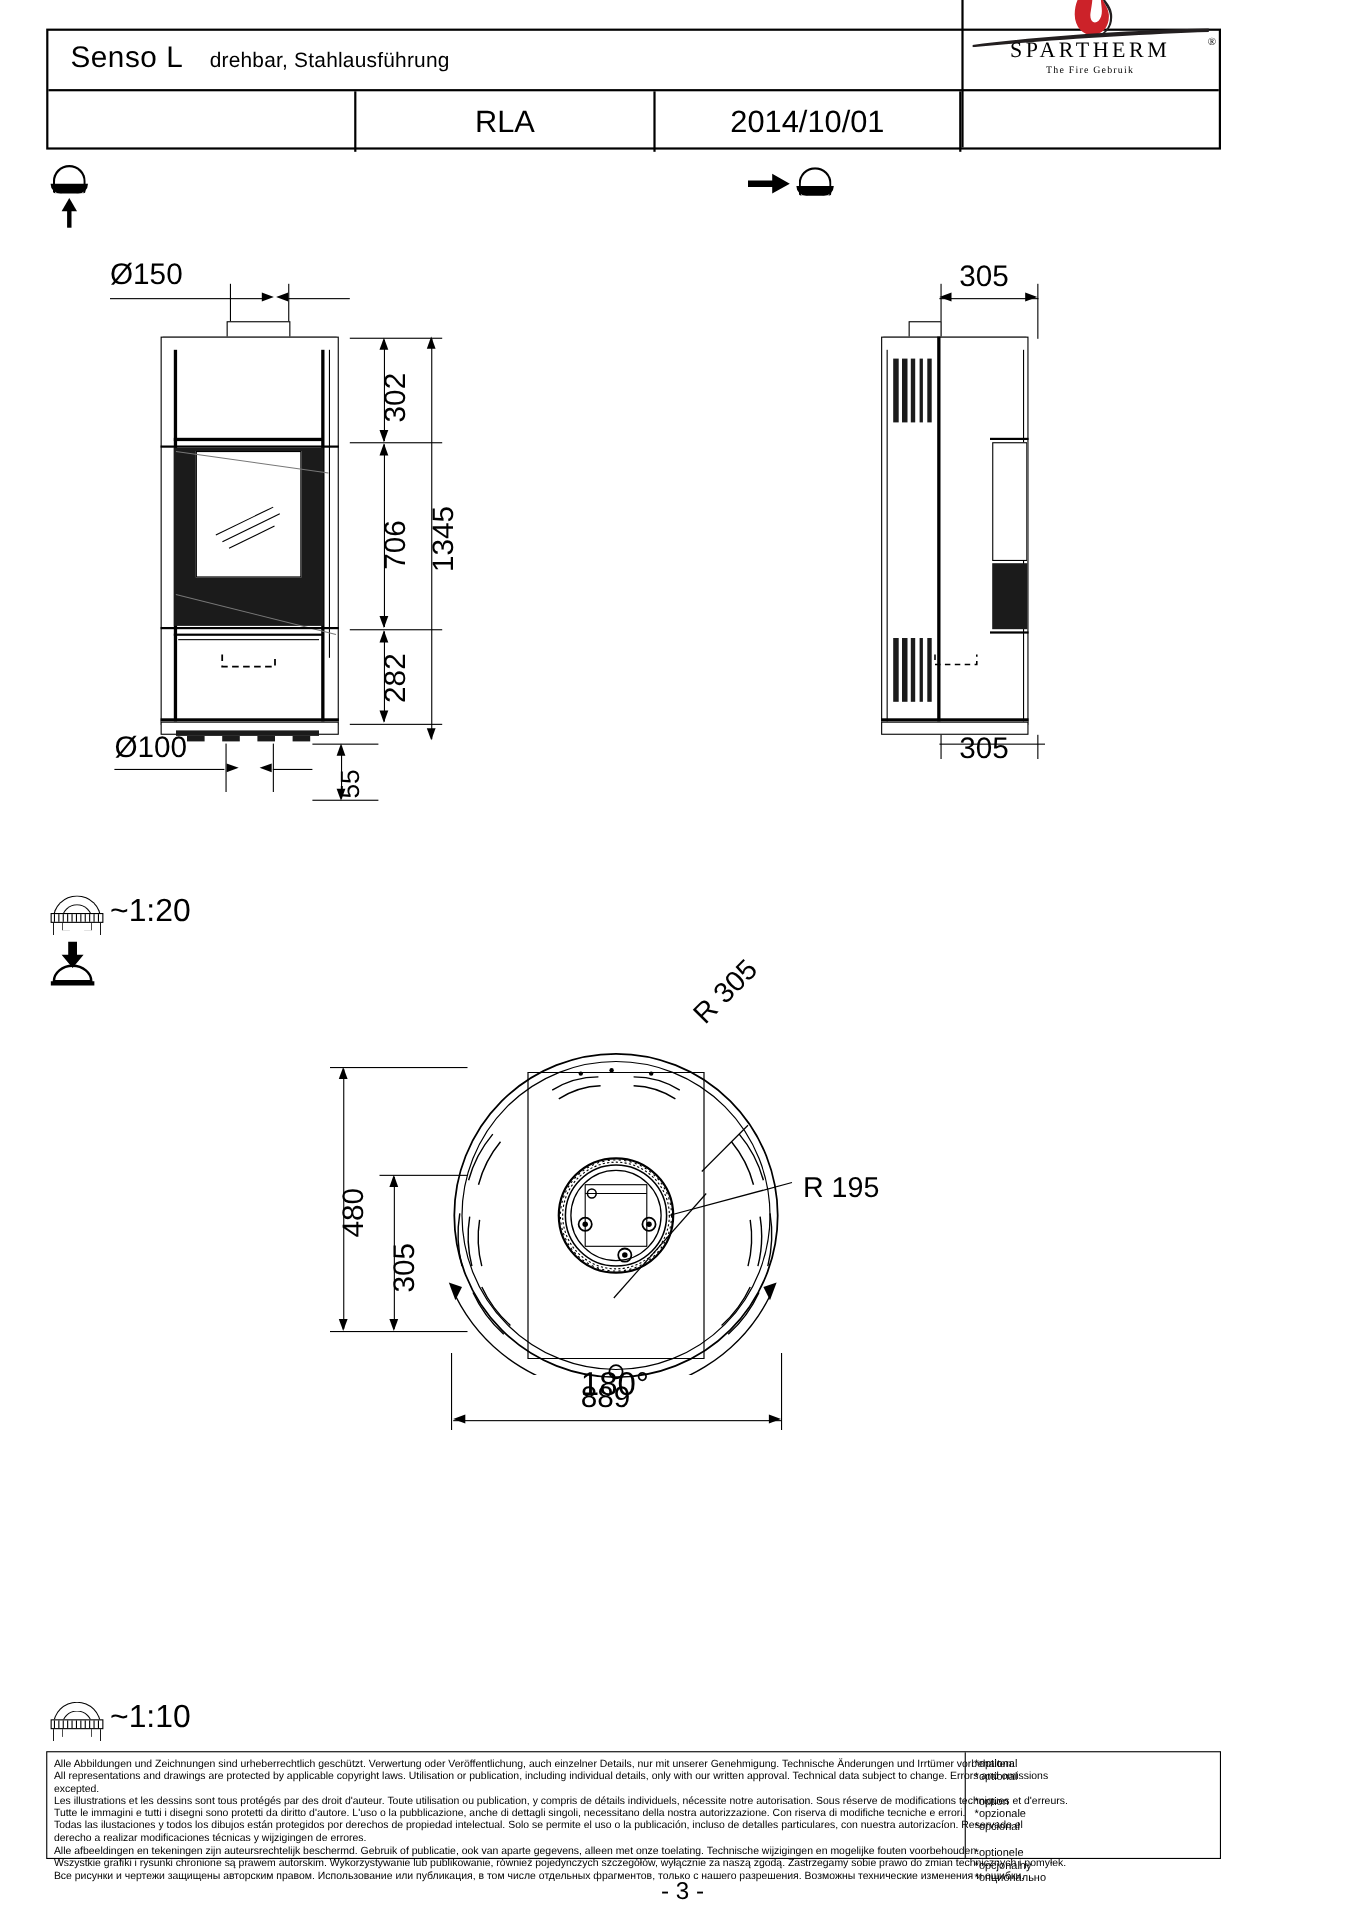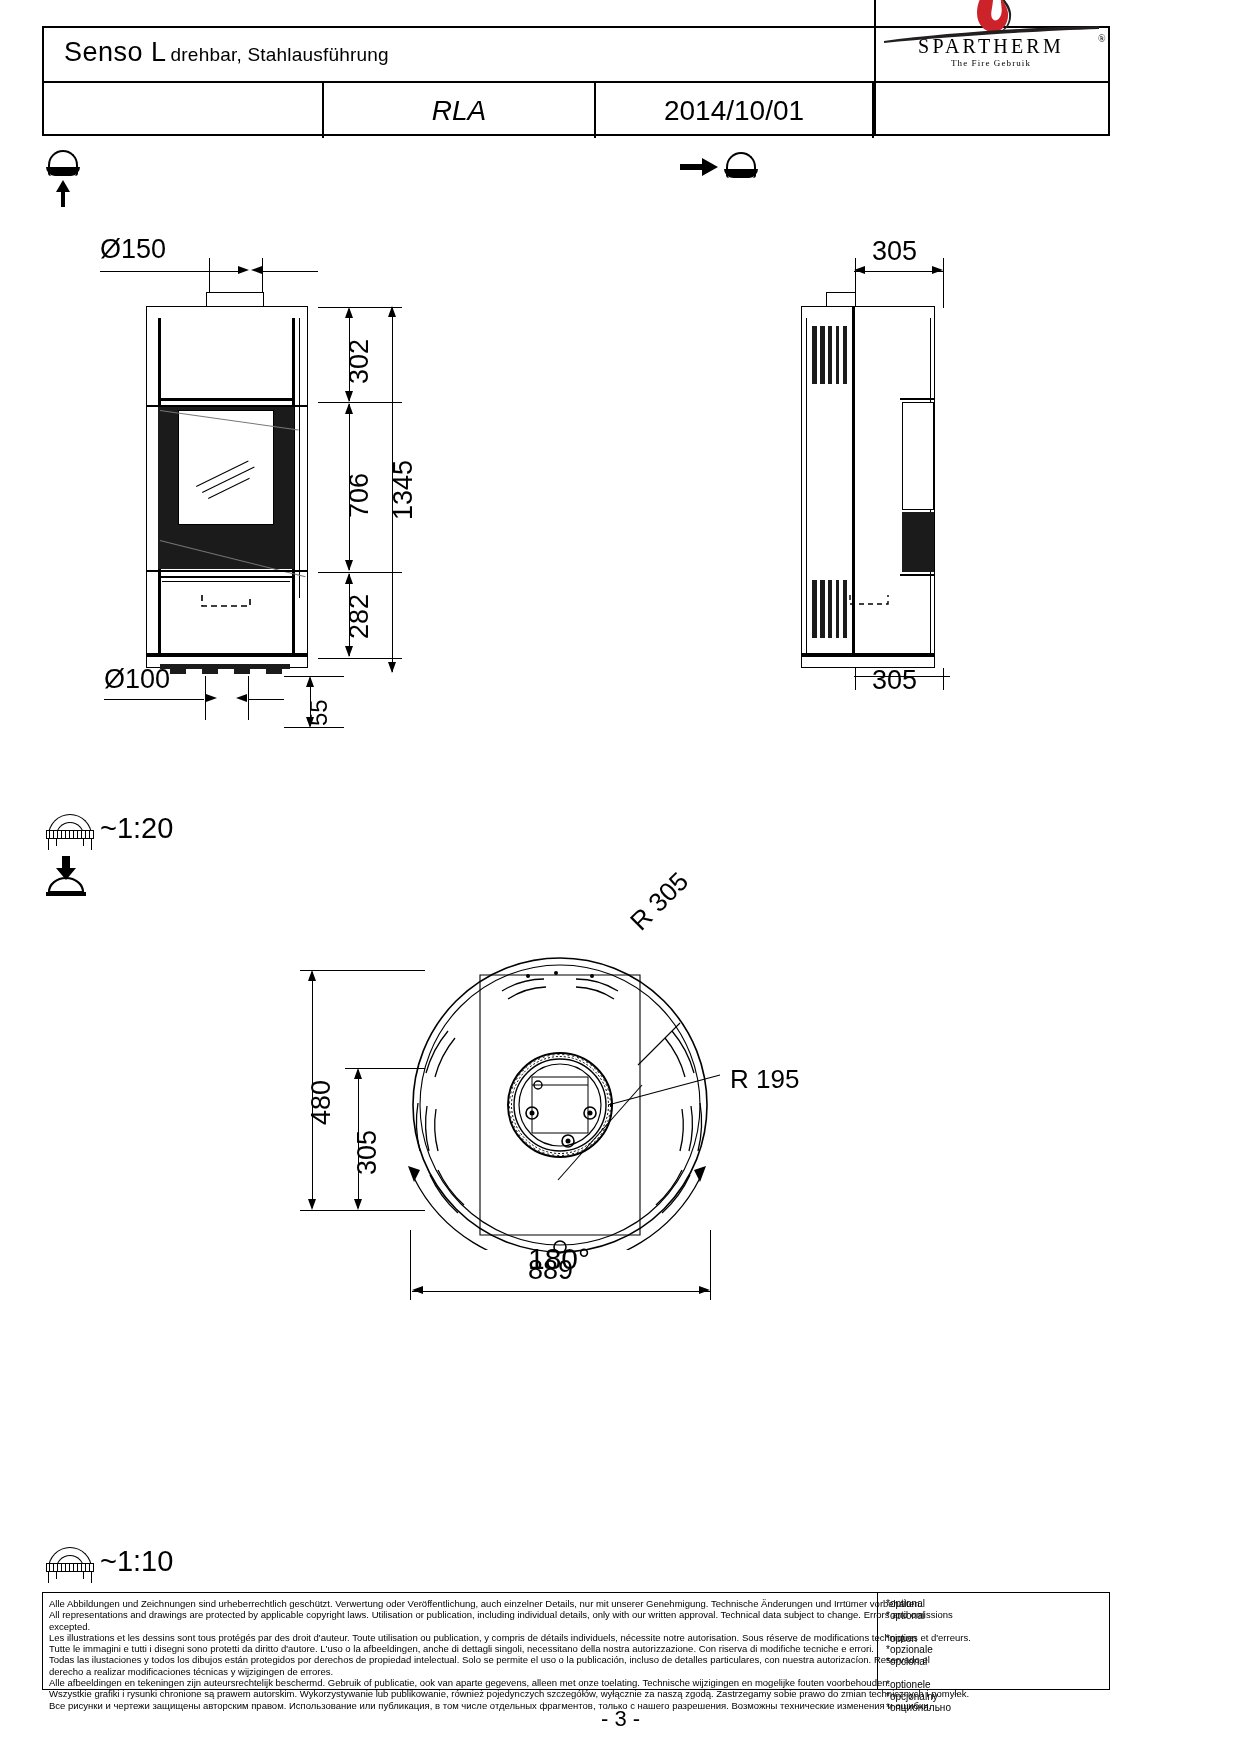--- a/index.html
+++ b/index.html
@@ -12,21 +12,21 @@
 
   
   .titleblock{position:absolute;left:42px;top:26px;width:1068px;height:110px;border:2px solid #000;box-sizing:border-box;}
   .tb-row1{position:absolute;left:0;top:0;right:0;height:55px;border-bottom:2px solid #000;box-sizing:border-box;}
   .tb-row2{position:absolute;left:0;top:55px;right:0;bottom:0;}
   .tb-title{position:absolute;left:20px;top:9px;white-space:nowrap;}
   .tb-title .big{font-size:27px;letter-spacing:.5px;}
   .tb-title .small{font-size:19px;letter-spacing:.2px;}
   .tb-c1{position:absolute;left:0;top:0;width:280px;height:55px;border-right:2px solid #000;box-sizing:border-box;}
   .tb-c2{position:absolute;left:280px;top:0;width:272px;height:55px;border-right:2px solid #000;box-sizing:border-box;
-         display:flex;align-items:center;justify-content:center;font-size:28px;font-style:italic;}
+         display:flex;align-items:center;justify-content:center;font-size:28px;}
   .tb-c3{position:absolute;left:552px;top:0;width:278px;height:55px;border-right:2px solid #000;box-sizing:border-box;
          display:flex;align-items:center;justify-content:center;font-size:28px;}
   .tb-logo{position:absolute;left:830px;top:-55px;right:0;bottom:0;border-left:2px solid #000;box-sizing:border-box;}
   .logo-wrap{position:absolute;inset:0;}
   .logo-flame{position:absolute;left:92px;top:4px;width:46px;height:58px;}
   .logo-swoosh{position:absolute;left:8px;top:52px;width:215px;height:18px;}
   .logo-word{position:absolute;left:8px;top:62px;width:214px;text-align:center;font-family:"Liberation Serif",serif;
        font-size:20px;letter-spacing:3.2px;}
   .logo-sub{position:absolute;left:8px;top:85px;width:214px;text-align:center;font-family:"Liberation Serif",serif;
        font-size:9px;letter-spacing:1.1px;}
@@ -78,21 +78,21 @@
   .vent{position:absolute;background:#000;}
 </style>
 </head>
 <body>
 
 <div class="page">
 
   <div class="titleblock">
     <div class="tb-row1">
       <div class="tb-title">
-        <span class="big">Senso L</span><span class="small" style="margin-left:4px;">drehbar, Stahlausführung</span>
+        <span class="big">Senso L</span><span class="small" style="margin-left:24px;">drehbar, Stahlausführung</span>
       </div>
     </div>
     <div class="tb-row2">
       <div class="tb-c1"></div>
       <div class="tb-c2">RLA</div>
       <div class="tb-c3">2014/10/01</div>
     </div>
     <div class="tb-logo">
       <div class="logo-wrap">
         <svg class="logo-flame" viewBox="0 0 46 58">
@@ -430,21 +430,21 @@
     </div>
     <div class="scale-text">~1:10</div>
   </div>
 
   <div class="footer">
     <div class="footer-left">
       <div class="f-line">Alle Abbildungen und Zeichnungen sind urheberrechtlich geschützt. Verwertung oder Veröffentlichung, auch einzelner Details, nur mit unserer Genehmigung. Technische Änderungen und Irrtümer vorbehalten.</div>
       <div class="f-line">All representations and drawings are protected by applicable copyright laws. Utilisation or publication, including individual details, only with our written approval. Technical data subject to change. Errors and omissions</div>
       <div class="f-line">excepted.</div>
       <div class="f-line">Les illustrations et les dessins sont tous protégés par des droit d'auteur. Toute utilisation ou publication, y compris de détails individuels, nécessite notre autorisation. Sous réserve de modifications techniques et d'erreurs.</div>
-      <div class="f-line">Tutte le immagini e tutti i disegni sono protetti da diritto d'autore. L'uso o la afbeeldingen, anche di dettagli singoli, necessitano della nostra autorizzazione.  Con riserva di modifiche tecniche e errori.</div>
+      <div class="f-line">Tutte le immagini e tutti i disegni sono protetti da diritto d'autore. L'uso o la pubblicazione, anche di dettagli singoli, necessitano della nostra autorizzazione.  Con riserva di modifiche tecniche e errori.</div>
       <div class="f-line">Todas las ilustaciones y todos los dibujos están protegidos por derechos de propiedad intelectual. Solo se permite el uso o la publicación, incluso de detalles particulares, con nuestra autorizacíon. Reservado el</div>
       <div class="f-line">derecho a realizar modificaciones técnicas y wijzigingen de errores.</div>
       <div class="f-line">Alle afbeeldingen en tekeningen zijn auteursrechtelijk beschermd. Gebruik of publicatie, ook van aparte gegevens, alleen met onze toelating. Technische wijzigingen en mogelijke fouten voorbehouden.</div>
       <div class="f-line">Wszystkie grafiki i rysunki chronione są prawem autorskim. Wykorzystywanie lub publikowanie, również pojedynczych szczegółów, wyłącznie za naszą zgodą. Zastrzegamy sobie prawo do zmian technicznych i pomyłek.</div>
       <div class="f-line">Все рисунки и чертежи защищены авторским правом. Использование или публикация, в том числе отдельных фрагментов, только с нашего разрешения. Возможны технические изменения и ошибки.</div>
     </div>
     <div class="footer-right">
       <div class="f-opt">*optional</div>
       <div class="f-opt">*optional</div>
       <div class="f-opt">&nbsp;</div>

